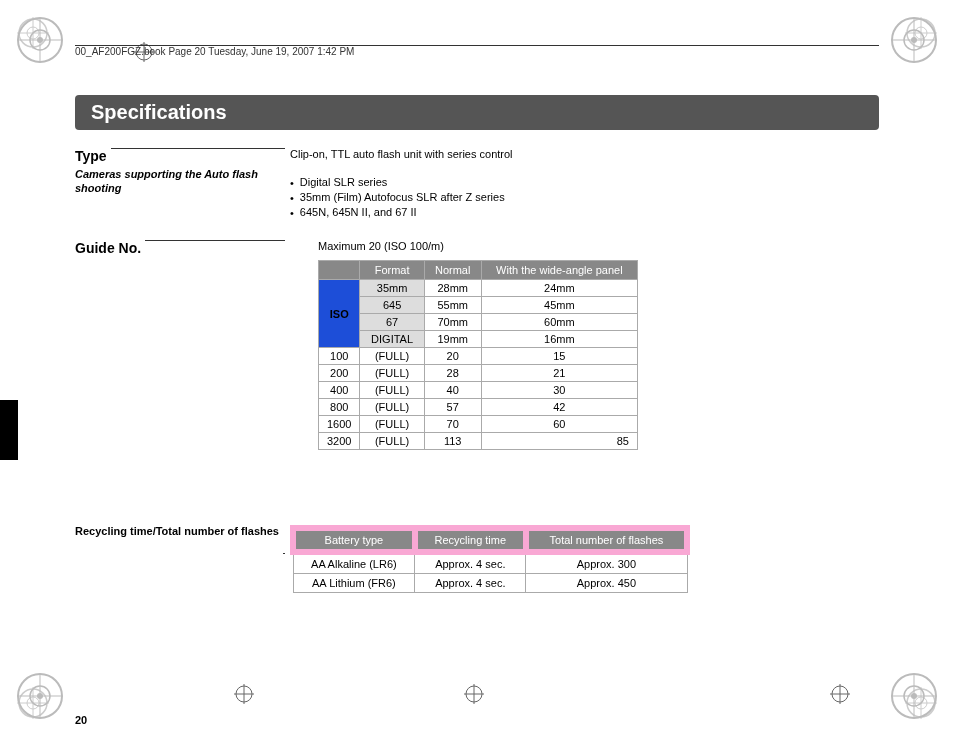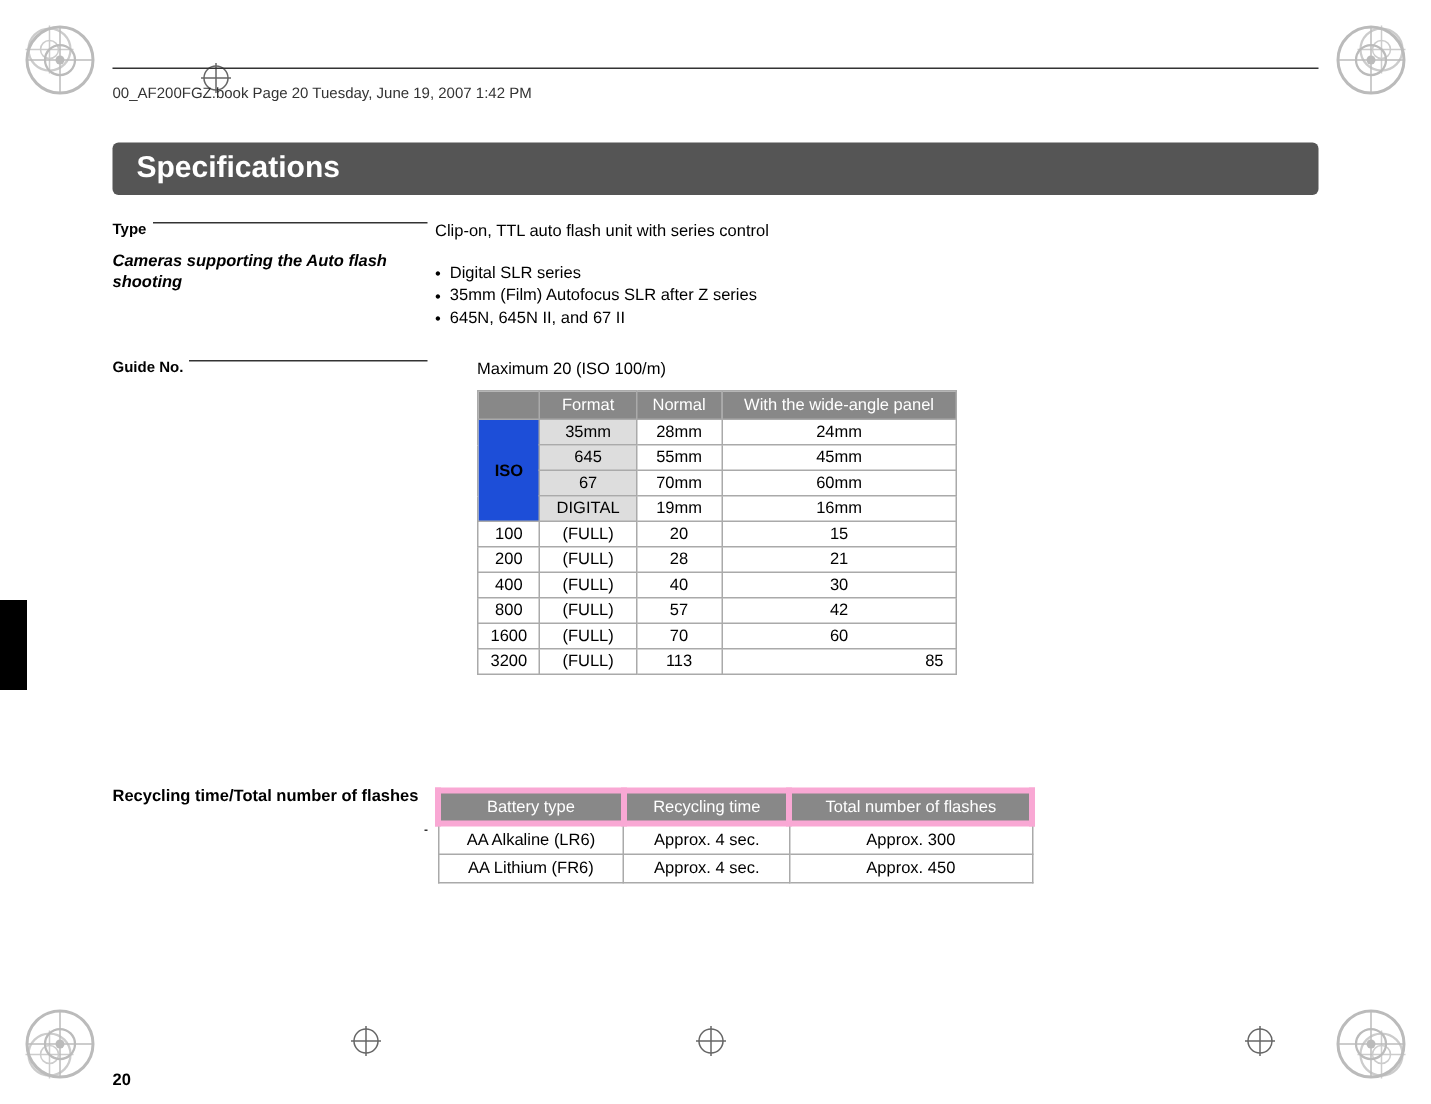--- a/index.html
+++ b/index.html
@@ -23,21 +23,21 @@
 
     
     .header-bar {
       position: absolute;
       top: 45px;
       left: 75px;
       right: 75px;
       font-size: 10px;
       color: #333;
       border-top: 1px solid #333;
-      padding-top: 11px;
+      padding-top: 0;
     }
 
     
     .title-banner {
       position: absolute;
       top: 95px;
       left: 75px;
       right: 75px;
       background: #555;
       color: #fff;
@@ -64,21 +64,21 @@
       top: 0;
     }
 
     .label-row {
       display: flex;
       align-items: flex-start;
       margin-bottom: 6px;
     }
 
     .label-text {
-      font-size: 10px;
+      font-size: 14px;
       font-weight: bold;
       white-space: nowrap;
     }
 
     .label-line {
       flex: 1;
       border-bottom: 1px solid #333;
       margin-left: 4px;
       margin-bottom: 3px;
     }
@@ -159,21 +159,21 @@
       border-collapse: collapse;
       font-size: 11px;
       width: 400px;
     }
 
     .battery-table th {
       background: #888;
       color: #fff;
       padding: 3px 8px;
       text-align: center;
-      border: 4px solid #f9a8d4;
+      border: 6px solid #f9a8d4;
       font-weight: normal;
     }
 
     .battery-table td {
       padding: 3px 8px;
       border: 1px solid #aaa;
       text-align: center;
     }
 
     

